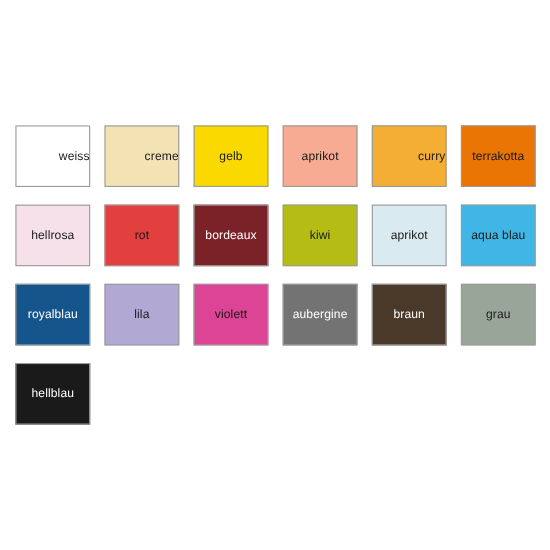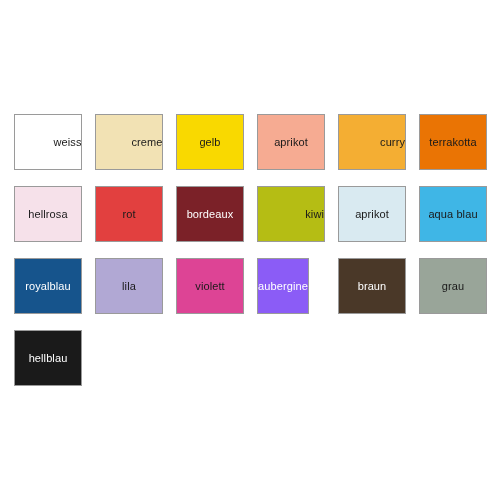--- a/index.html
+++ b/index.html
@@ -80,39 +80,39 @@
       </div>
       <div class="swatch" style="background: rgb(246, 225, 234); border-color: rgb(154, 154, 154); width: 68px; height: 56px;">
         <span class="swatch-label" style="color: rgb(26, 26, 26);">hellrosa</span>
       </div>
       <div class="swatch" style="background: rgb(226, 64, 63); border-color: rgb(154, 154, 154); width: 68px; height: 56px;">
         <span class="swatch-label" style="color: rgb(26, 26, 26);">rot</span>
       </div>
       <div class="swatch" style="background: rgb(123, 33, 40); border-color: rgb(154, 154, 154); width: 68px; height: 56px;">
         <span class="swatch-label" style="color: rgb(255, 255, 255);">bordeaux</span>
       </div>
-      <div class="swatch" style="background: rgb(181, 189, 20); border-color: rgb(154, 154, 154); width: 68px; height: 56px; justify-content: flex-end;">
+      <div class="swatch" style="background: rgb(181, 189, 20); border-color: rgb(154, 154, 154); width: 68px; height: 56px;">
         <span class="swatch-label" style="color: rgb(26, 26, 26);">kiwi</span>
       </div>
       <div class="swatch" style="background: rgb(217, 234, 241); border-color: rgb(154, 154, 154); width: 68px; height: 56px;">
         <span class="swatch-label" style="color: rgb(26, 26, 26);">aprikot</span>
       </div>
       <div class="swatch" style="background: rgb(63, 182, 230); border-color: rgb(154, 154, 154); width: 68px; height: 56px;">
         <span class="swatch-label" style="color: rgb(26, 26, 26);">aqua blau</span>
       </div>
       <div class="swatch" style="background: rgb(22, 84, 140); border-color: rgb(154, 154, 154); width: 68px; height: 56px;">
         <span class="swatch-label" style="color: rgb(255, 255, 255);">royalblau</span>
       </div>
       <div class="swatch" style="background: rgb(177, 168, 212); border-color: rgb(154, 154, 154); width: 68px; height: 56px;">
         <span class="swatch-label" style="color: rgb(26, 26, 26);">lila</span>
       </div>
       <div class="swatch" style="background: rgb(221, 68, 149); border-color: rgb(154, 154, 154); width: 68px; height: 56px;">
         <span class="swatch-label" style="color: rgb(26, 26, 26);">violett</span>
       </div>
-      <div class="swatch" style="background: #8b5cf6; border-color: rgb(154, 154, 154); width: 52px; height: 56px;">
+      <div class="swatch" style="background: #737373; border-color: rgb(154, 154, 154); width: 68px; height: 56px;">
         <span class="swatch-label" style="color: rgb(255, 255, 255);">aubergine</span>
       </div>
       <div class="swatch" style="background: rgb(74, 56, 40); border-color: rgb(154, 154, 154); width: 68px; height: 56px;">
         <span class="swatch-label" style="color: rgb(255, 255, 255);">braun</span>
       </div>
       <div class="swatch" style="background: rgb(153, 165, 153); border-color: rgb(154, 154, 154); width: 68px; height: 56px;">
         <span class="swatch-label" style="color: rgb(26, 26, 26);">grau</span>
       </div>
       <div class="swatch" style="background: rgb(26, 26, 26); border-color: rgb(154, 154, 154); width: 68px; height: 56px;">
         <span class="swatch-label" style="color: rgb(255, 255, 255);">hellblau</span>

